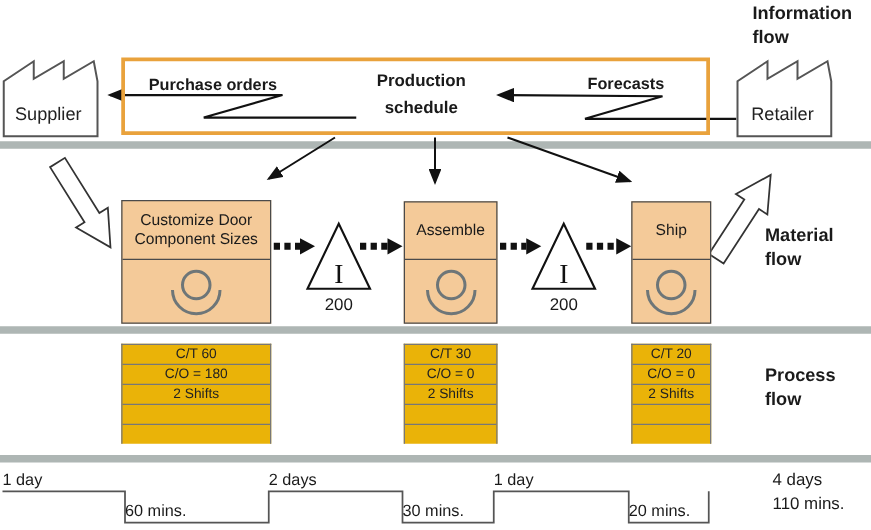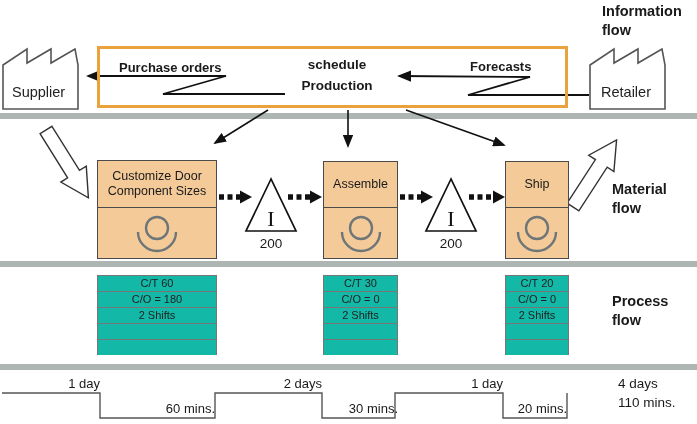--- a/index.html
+++ b/index.html
@@ -19,28 +19,28 @@
   .factory-label{position:absolute;font-size:14.5px;color:#222;z-index:5;}
   
   .pbox{position:absolute;background:#f4ca99;border:1px solid #4a4a4a;z-index:4;}
   .pbox .pname{border-bottom:1px solid #4a4a4a;display:flex;align-items:center;
                justify-content:center;text-align:center;font-size:12.5px;line-height:15px;}
   .pbox .pbody{display:flex;align-items:center;justify-content:center;}
   
   .tri{position:absolute;z-index:4;}
   .qty{position:absolute;text-align:center;font-size:13.5px;z-index:4;}
   
-  .dtable{position:absolute;border:1px solid #777;border-bottom:none;background:#14b8a6;z-index:4;}
+  .dtable{position:absolute;border:1px solid #777;border-bottom:none;background:#eab308;z-index:4;}
   .drow{height:15px;border-bottom:1px solid #777;font-size:11px;line-height:15px;text-align:center;color:#222;}
   .drow.open{border-bottom:none;}
   
   .flow-label{position:absolute;font-weight:bold;font-size:14.5px;line-height:19px;z-index:4;width:86px;}
   .totals{position:absolute;font-size:13.5px;line-height:19px;z-index:4;}
   
-  .tl{position:absolute;font-size:13px;text-align:right;z-index:4;}
+  .tl{position:absolute;font-size:13px;text-align:left;z-index:4;}
   .io-label{position:absolute;font-weight:bold;font-size:13px;z-index:4;}
 </style>
 </head>
 <body>
 
 <div class="stage">
 
   <div class="bar" style="top:113px;"></div>
   <div class="bar" style="top:261px;"></div>
   <div class="bar" style="top:364px;"></div>
@@ -78,22 +78,22 @@
     </g>
 
     <polygon points="0,-7 52,-7 52,-15 80,0 52,15 52,7 0,7" transform="translate(46,130) rotate(58)" fill="#fff" stroke="#333" stroke-width="1.4"></polygon>
     <polygon points="0,-7 52,-7 52,-15 80,0 52,15 52,7 0,7" transform="translate(573,207) rotate(-57)" fill="#fff" stroke="#333" stroke-width="1.4"></polygon>
 
     <polyline points="2,393 100,393 100,418 215,418 215,393 322,393 322,418 395,418 395,393 503,393 503,418 567,418 567,393" fill="none" stroke="#555" stroke-width="1.4"></polyline>
   </svg>
 
   <div class="sched-frame"></div>
   <div class="sched-text">
+    <div>Production</div>
     <div>schedule</div>
-    <div>Production</div>
   </div>
 
   <svg class="factory" style="left:1px;top:43px;" width="80" height="68" viewBox="0 0 80 68">
     <path d="M2,66 L2,22 L26,6 L26,20 L50,6 L50,20 L74,6 L77,22 L77,66 Z" fill="#fff" stroke="#555" stroke-width="1.6"></path>
   </svg>
   <div class="factory-label" style="left:12px;top:84px;text-align:right;">Supplier</div>
 
   <svg class="factory" style="left:588px;top:43px;" width="80" height="68" viewBox="0 0 80 68">
     <path d="M2,66 L2,22 L26,6 L26,20 L50,6 L50,20 L74,6 L77,22 L77,66 Z" fill="#fff" stroke="#555" stroke-width="1.6"></path>
   </svg>

